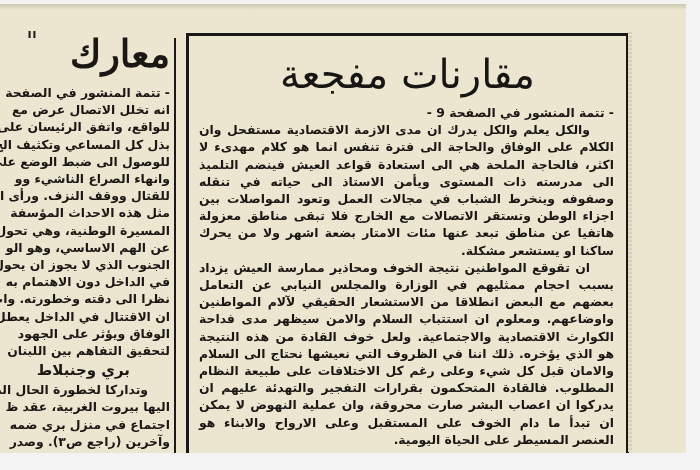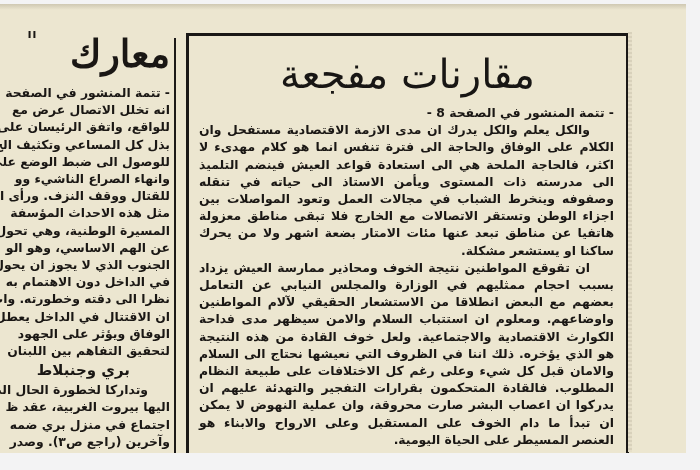--- a/index.html
+++ b/index.html
@@ -53,21 +53,21 @@
       <p class="body-text">اليها بيروت الغربية، عقد ظ</p>
       <p class="body-text">اجتماع في منزل بري ضمه</p>
       <p class="body-text">وآخرين (راجع ص٣). وصدر</p>
     </div>
   </div>
   <div class="left-rule"></div>
 
   <div class="main-box">
     <h1 class="headline">مقارنات مفجعة</h1>
     <div class="main-text">
-      <p class="cont">- تتمة المنشور في الصفحة 8 -</p>
+      <p class="cont">- تتمة المنشور في الصفحة 9 -</p>
       <p class="indent">والكل يعلم والكل يدرك ان مدى الازمة الاقتصادية مستفحل وان الكلام على الوفاق والحاجة الى فترة تنفس انما هو كلام مهدىء لا اكثر، فالحاجة الملحة هي الى استعادة قواعد العيش فينضم التلميذ الى مدرسته ذات المستوى ويأمن الاستاذ الى حياته في تنقله وصفوفه وينخرط الشباب في مجالات العمل وتعود المواصلات بين اجزاء الوطن وتستقر الاتصالات مع الخارج فلا تبقى مناطق معزولة هاتفيا عن مناطق تبعد عنها مئات الامتار بضعة اشهر ولا من يحرك ساكنا او يستشعر مشكلة.</p>
       <p class="indent">ان تقوقع المواطنين نتيجة الخوف ومحاذير ممارسة العيش يزداد بسبب احجام ممثليهم في الوزارة والمجلس النيابي عن التعامل بعضهم مع البعض انطلاقا من الاستشعار الحقيقي لآلام المواطنين واوضاعهم. ومعلوم ان استتباب السلام والامن سيظهر مدى فداحة الكوارث الاقتصادية والاجتماعية. ولعل خوف القادة من هذه النتيجة هو الذي يؤخره. ذلك اننا في الظروف التي نعيشها نحتاج الى السلام والامان قبل كل شيء وعلى رغم كل الاختلافات على طبيعة النظام المطلوب. فالقادة المتحكمون بقرارات التفجير والتهدئة عليهم ان يدركوا ان اعصاب البشر صارت محروقة، وان عملية النهوض لا يمكن ان تبدأ ما دام الخوف على المستقبل وعلى الارواح والابناء هو العنصر المسيطر على الحياة اليومية.</p>
 
     </div>
   </div>
   <div class="right-margin-shade"></div>
 </div>
 <div class="bottom-strip"></div>
 
 </body></html>

